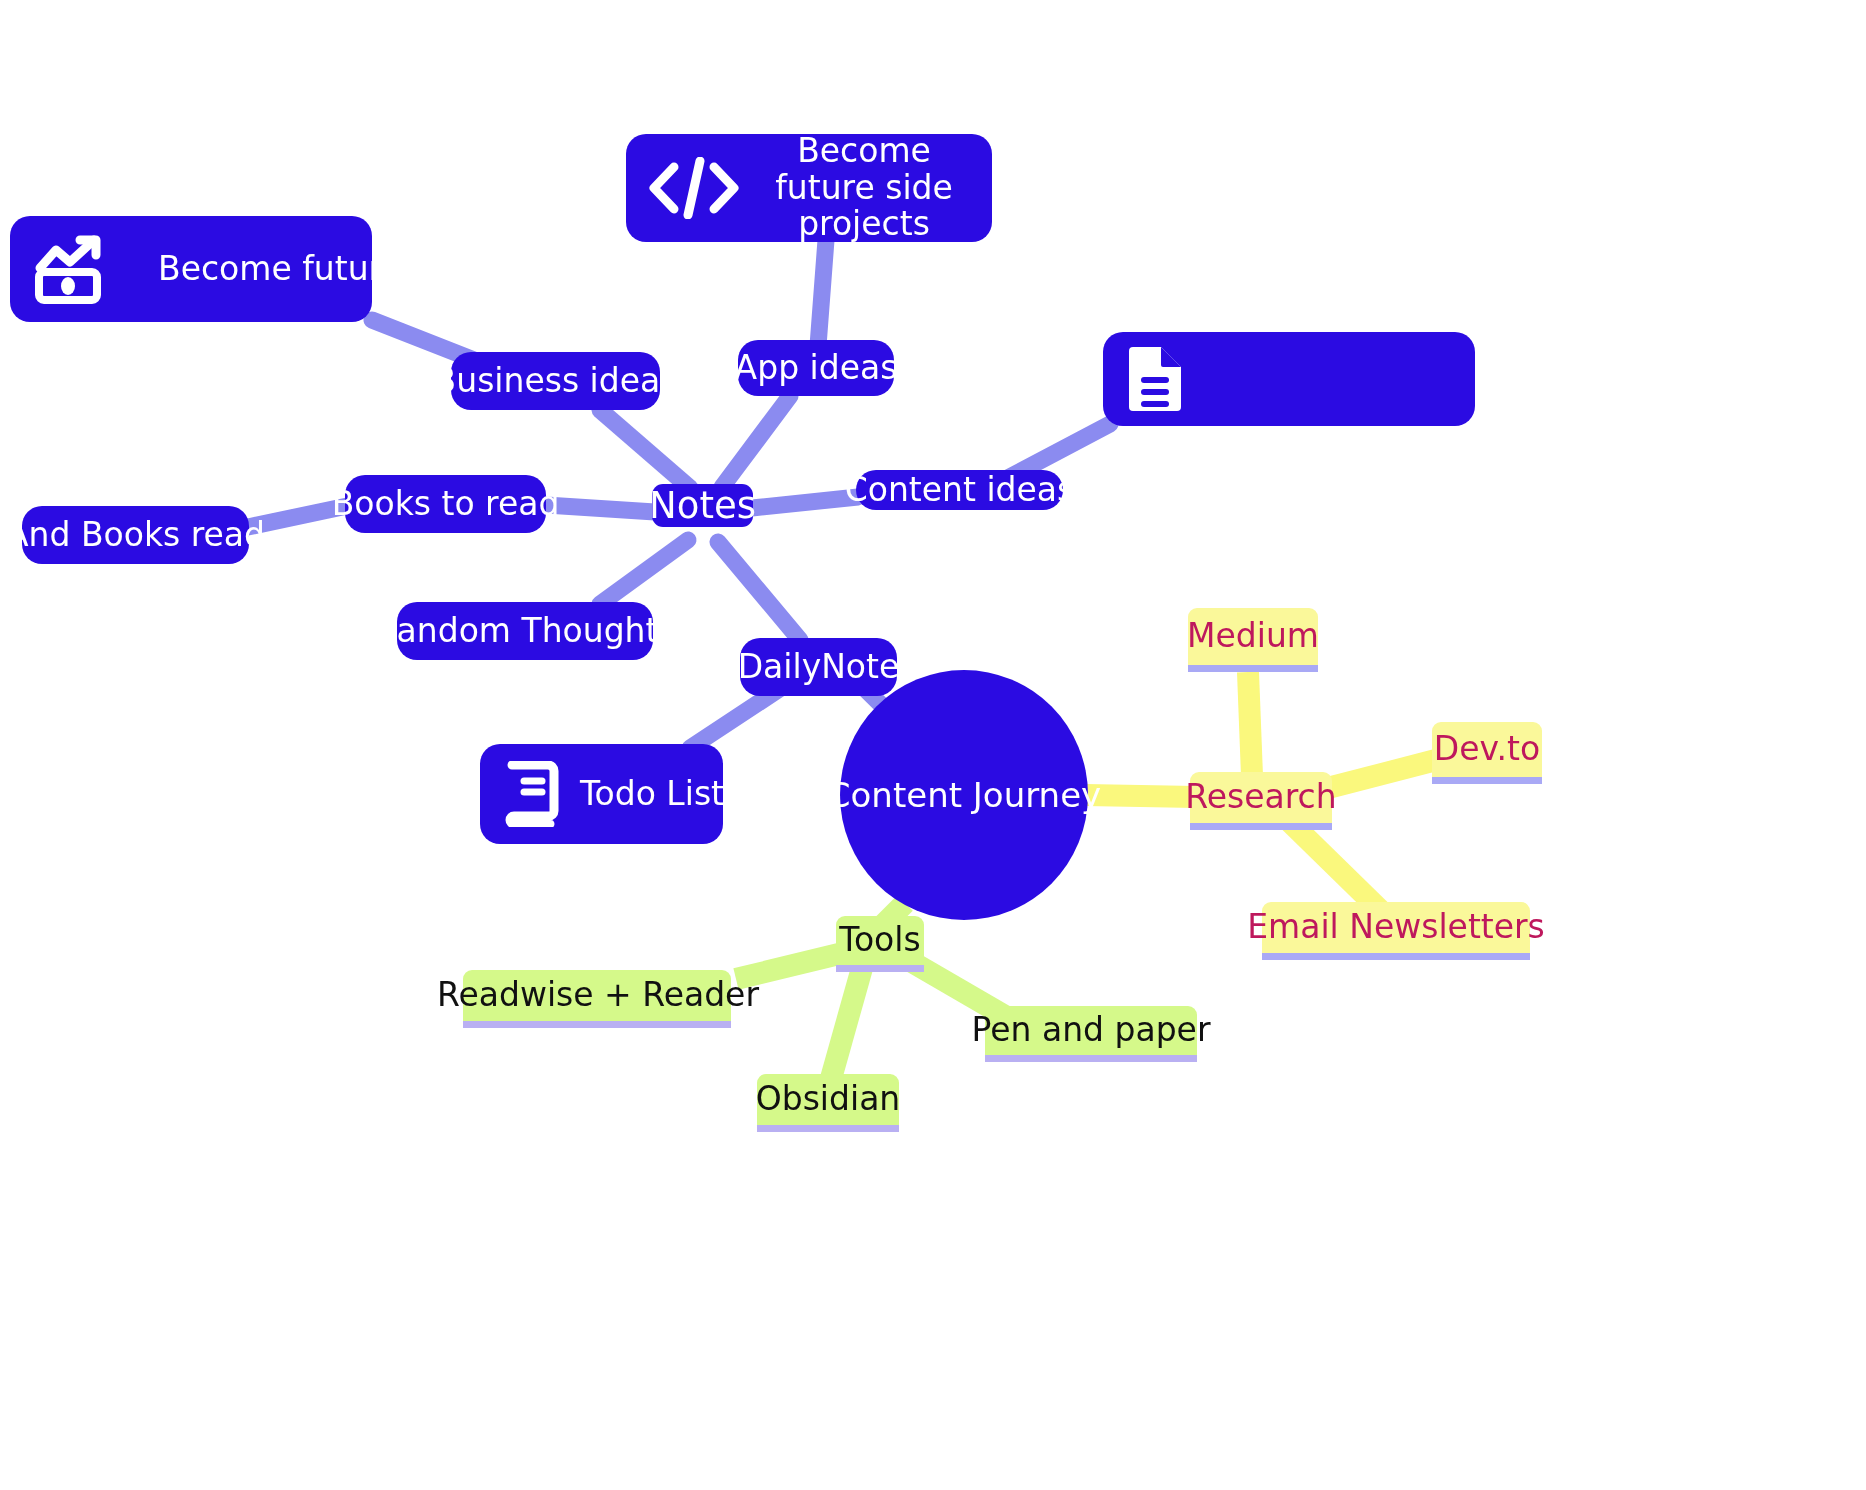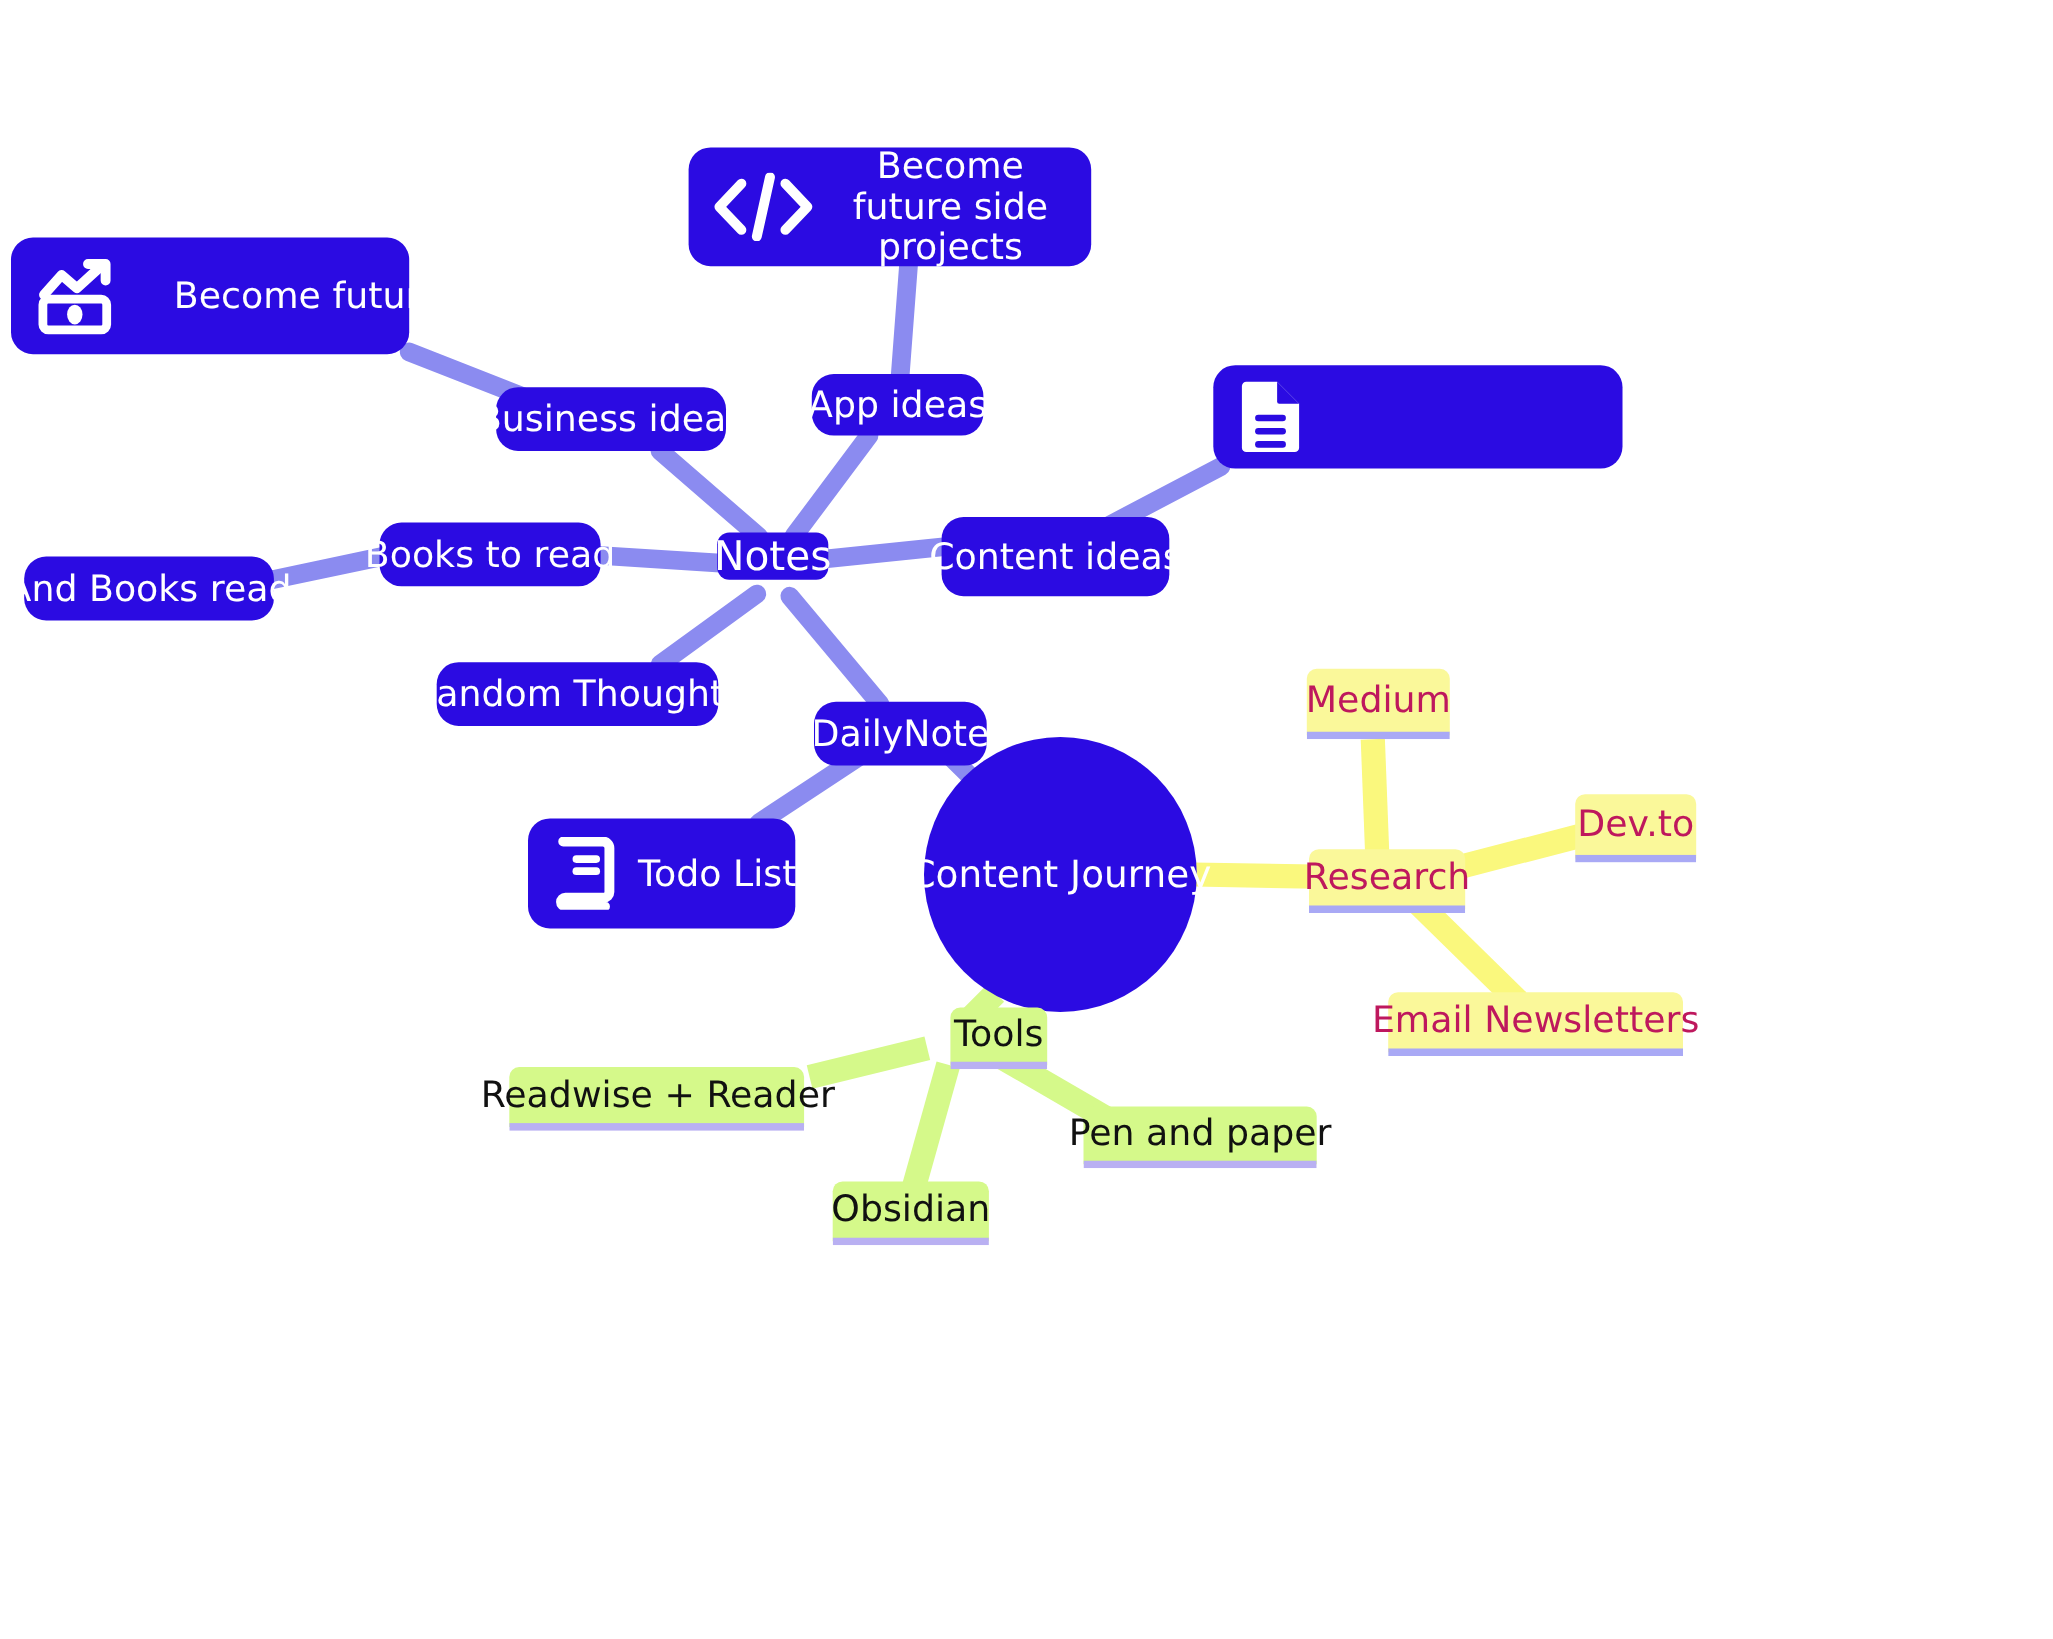--- a/index.html
+++ b/index.html
@@ -193,21 +193,21 @@
   </div>
 
   <div class="node n-blue" style="left:345px; top:475px; width:201px; height:58px;">
     <span>Books to read</span>
   </div>
 
   <div class="node n-blue n-blue-big" style="left:652px; top:484px; width:101px; height:43px;">
     <span>Notes</span>
   </div>
 
-  <div class="node n-blue" style="left:856px; top:470px; width:207px; height:72px;">
+  <div class="node n-blue" style="left:856px; top:470px; width:207px; height:40px;">
     <span>Content ideas</span>
   </div>
 
   <div class="node n-blue" style="left:22px; top:506px; width:227px; height:58px;">
     <span>And Books read</span>
   </div>
 
   <div class="node n-blue" style="left:397px; top:602px; width:256px; height:58px;">
     <span>Random Thoughts</span>
   </div>
@@ -240,21 +240,21 @@
   </div>
 
   <div class="node n-yellow" style="left:1190px; top:772px; width:142px; height:58px;">
     <span>Research</span>
   </div>
 
   <div class="node n-yellow" style="left:1262px; top:902px; width:268px; height:58px;">
     <span>Email Newsletters</span>
   </div>
 
-  <div class="node n-green" style="left:864px; top:916px; width:88px; height:56px;align-items:center;">
+  <div class="node n-green" style="left:836px; top:916px; width:88px; height:56px;align-items:center;">
     <span>Tools</span>
   </div>
 
   <div class="node n-green" style="left:463px; top:970px; width:268px; height:58px;padding-left:16px;">
     <span>Readwise + Reader</span>
   </div>
 
   <div class="node n-green" style="left:985px; top:1006px; width:212px; height:56px;">
     <span>Pen and paper</span>
   </div>

